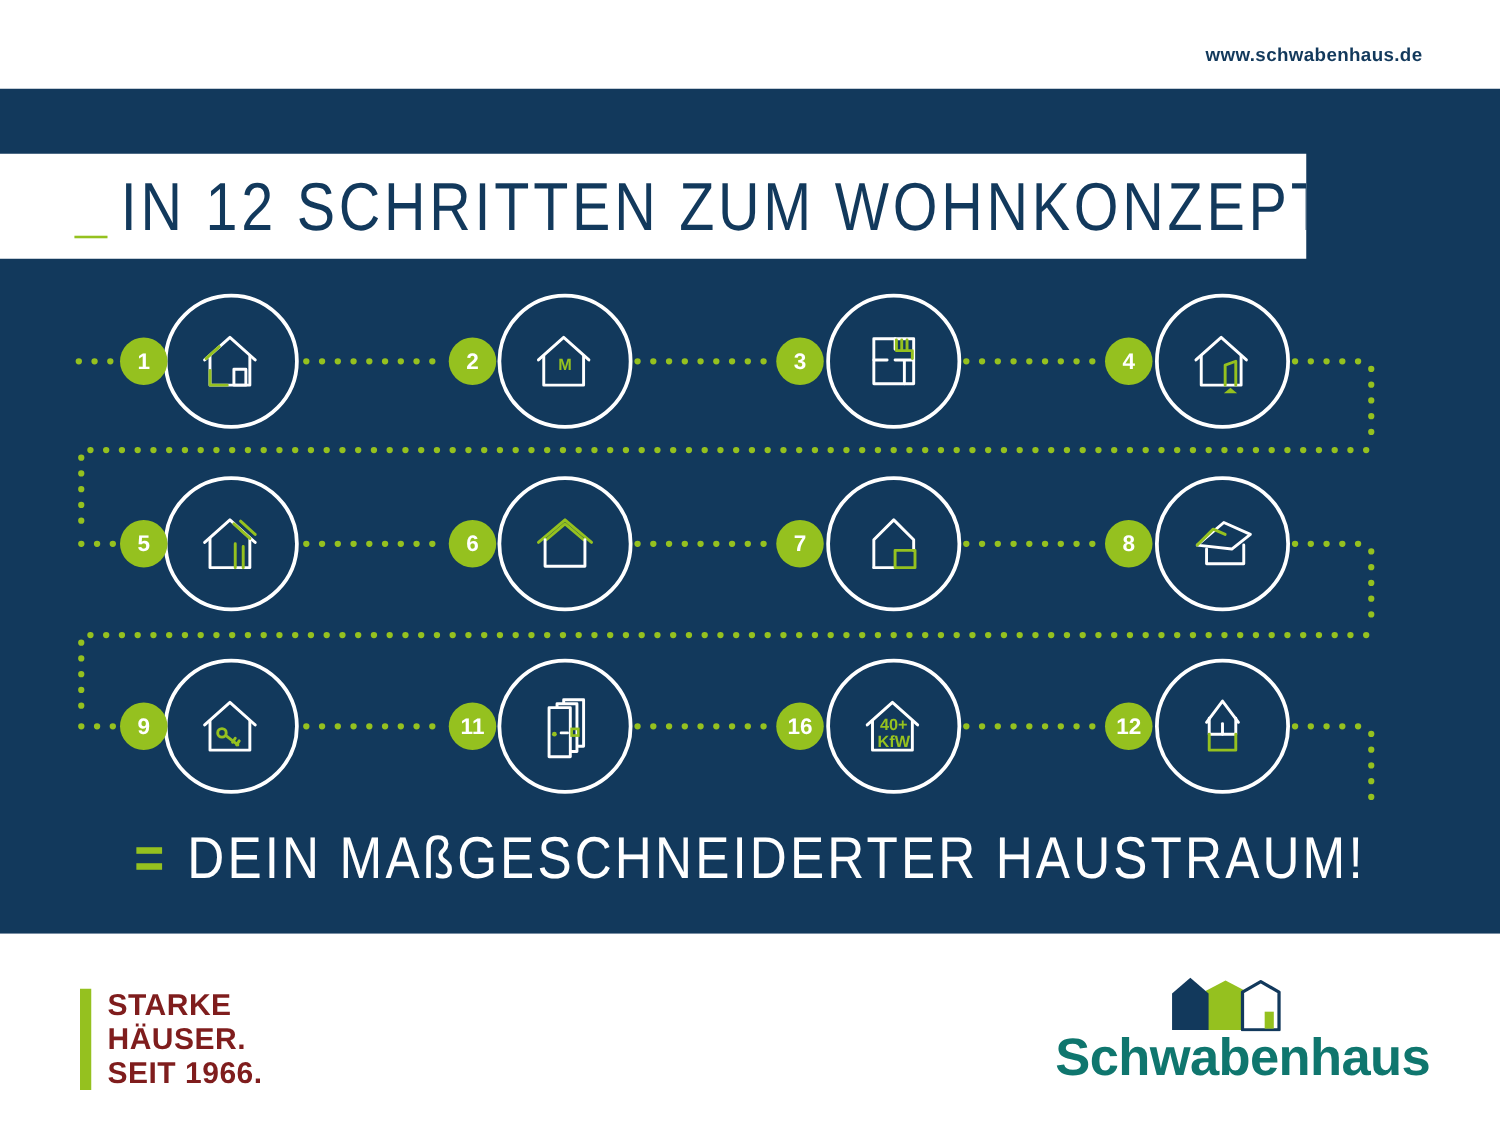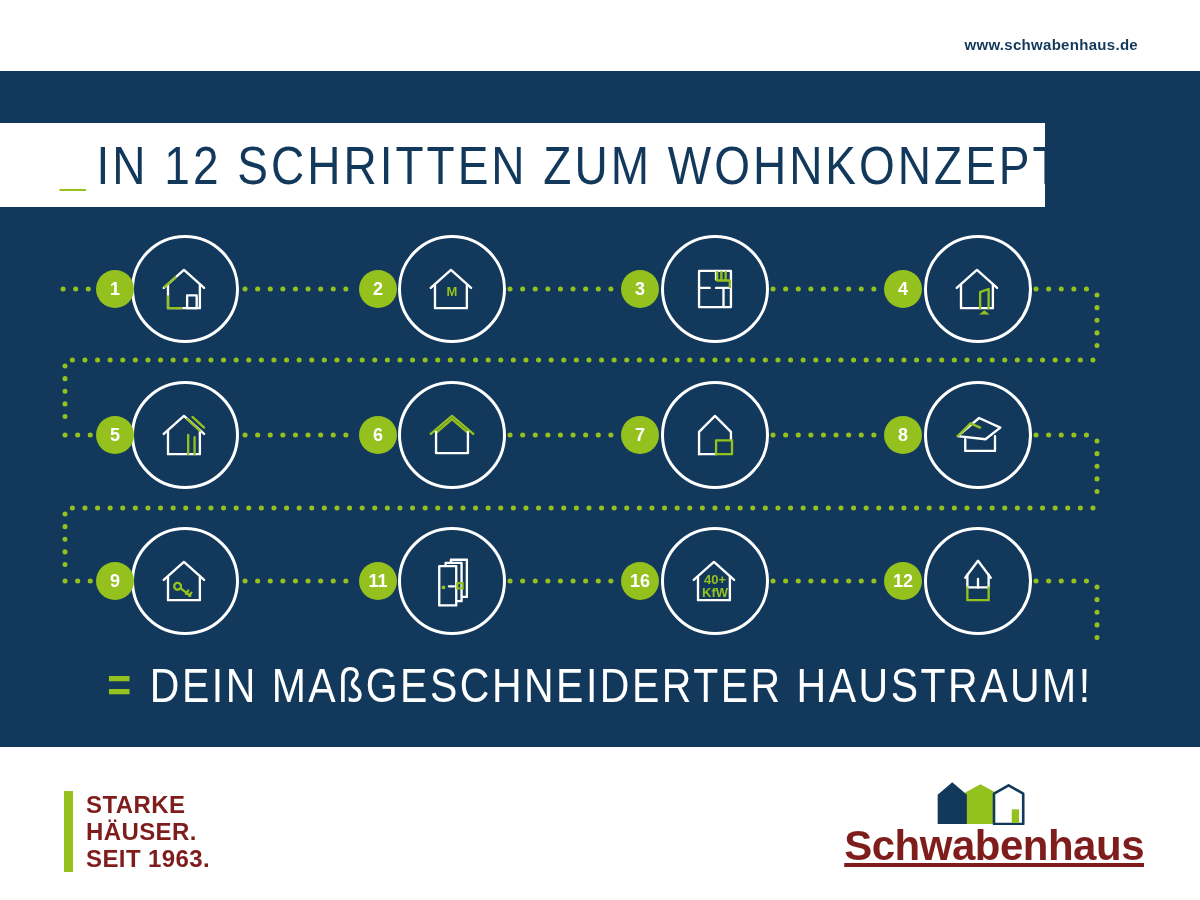--- a/index.html
+++ b/index.html
@@ -54,21 +54,21 @@
   .tagline {
     position:absolute; left:64px; top:44px;
     border-left:9px solid #95C11F; padding-left:13px;
   }
   .tagline-line {
     font-size:24px; font-weight:bold; color:#7f1d1d; line-height:27px; letter-spacing:0.4px;
   }
   .logo { position:absolute; right:56px; top:30px; display:flex; flex-direction:column; align-items:center; }
   .logo-houses { width:118px; height:48px; display:block; }
   .logo-text {
-    font-size:42px; font-weight:bold; color:#7f1d1d; letter-spacing:-0.5px; line-height:42px;text-decoration:underline;
+    font-size:42px; font-weight:bold; color:#0f766e; letter-spacing:-0.5px; line-height:42px;
   }
   .defs-hidden { position:absolute; width:0; height:0; overflow:hidden; }
 </style>
 </head>
 <body>
 
 <svg class="defs-hidden" xmlns="http://www.w3.org/2000/svg" aria-hidden="true">
   <defs>
     <symbol id="house-icon" viewBox="0 0 64 64">
       <path d="M12 31 L31 14 L50 31" stroke="#FFFFFF" stroke-width="2.2" fill="none" stroke-linecap="round" stroke-linejoin="round"></path>
@@ -244,21 +244,21 @@
 
   <div class="result-line">
     <span class="result-equals">=</span><span>DEIN MAßGESCHNEIDERTER HAUSTRAUM!</span>
   </div>
 </div>
 
 <div class="bottom-bar">
   <div class="tagline">
     <div class="tagline-line">STARKE</div>
     <div class="tagline-line">HÄUSER.</div>
-    <div class="tagline-line">SEIT 1963.</div>
+    <div class="tagline-line">SEIT 1966.</div>
   </div>
   <div class="logo">
     <svg class="logo-houses" viewBox="0 0 112 46" xmlns="http://www.w3.org/2000/svg">
       <polygon points="28,45 28,15 43,7 58,15 58,45" fill="#95C11F"></polygon>
       <polygon points="2,45 2,17 16,5 30,17 30,45" fill="#12395C"></polygon>
       <polygon points="56,45 56,16 70,8 84,16 84,45" fill="#FFFFFF" stroke="#12395C" stroke-width="2.5" stroke-linejoin="round"></polygon>
       <rect x="73" y="31" width="7" height="13" fill="#95C11F"></rect>
     </svg>
     <div class="logo-text">Schwabenhaus</div>
   </div>

